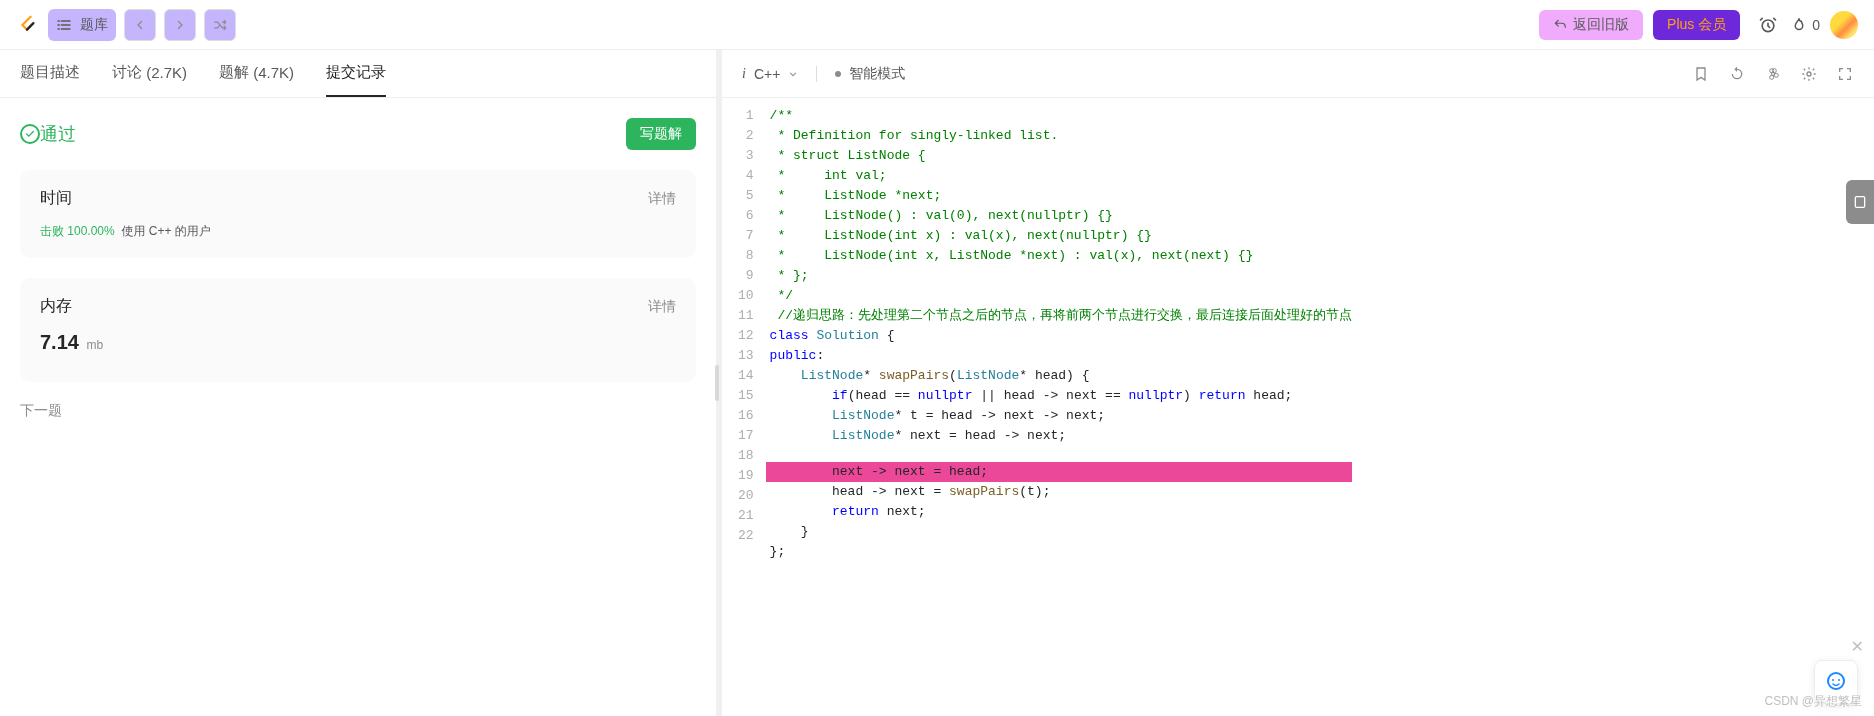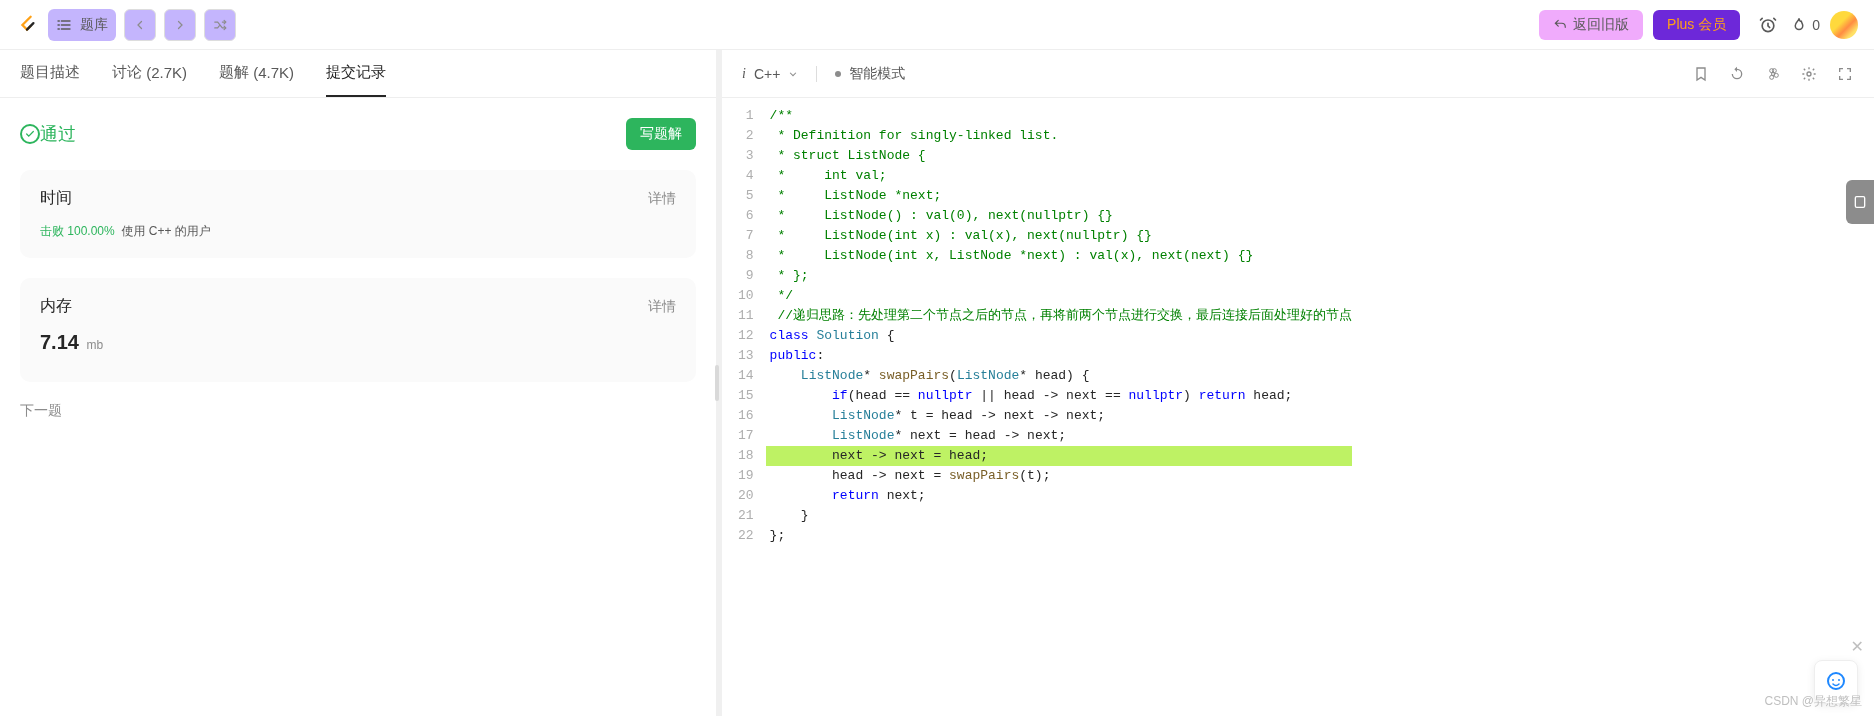--- a/index.html
+++ b/index.html
@@ -44,21 +44,21 @@
 .vline { width: 1px; height: 16px; background: #ddd; margin: 0 18px; }
 .mode { display: flex; align-items: center; gap: 8px; color: #595959; }
 .dot { width: 6px; height: 6px; background: #8c8c8c; border-radius: 50%; }
 .editor-icons { display: flex; gap: 18px; }
 .ed-icon { width: 18px; height: 18px; cursor: pointer; color: #8c8c8c; display: flex; align-items: center; justify-content: center; }
 .code-area { flex: 1; display: flex; font-family: "Consolas","Monaco","Courier New",monospace; font-size: 13px; line-height: 20px; overflow: auto; }
 .gutter { text-align: right; padding: 8px 12px 8px 16px; color: #aeaeae; user-select: none; }
 .gutter div { height: 20px; }
 .code { padding: 8px 0; white-space: pre; }
 .code div { height: 20px; padding-left: 4px; }
-.code .hl { background: #bef264; }
+.code .hl { background: #ec4899; margin-top: 16px; }
 .c-comment { color: #008000; }
 .c-keyword { color: #0000ff; }
 .c-type { color: #267f99; }
 .c-func { color: #795e26; }
 .watermark { position: fixed; bottom: 6px; right: 12px; font-size: 12px; color: #bfbfbf; }
 .float-close { position: fixed; bottom: 60px; right: 10px; color: #bfbfbf; font-size: 16px; cursor: pointer; }
 .chat-bubble { position: fixed; bottom: 12px; right: 16px; width: 44px; height: 44px; border-radius: 8px; background: #fff; border: 1px solid #eee; display: flex; align-items: center; justify-content: center; cursor: pointer; box-shadow: 0 2px 8px rgba(0,0,0,.08); }
 .side-tab { position: fixed; right: 0; top: 180px; width: 28px; height: 44px; background: #8c8c8c; border-radius: 6px 0 0 6px; display: flex; align-items: center; justify-content: center; cursor: pointer; color: #fff; }
 </style>
 </head>

